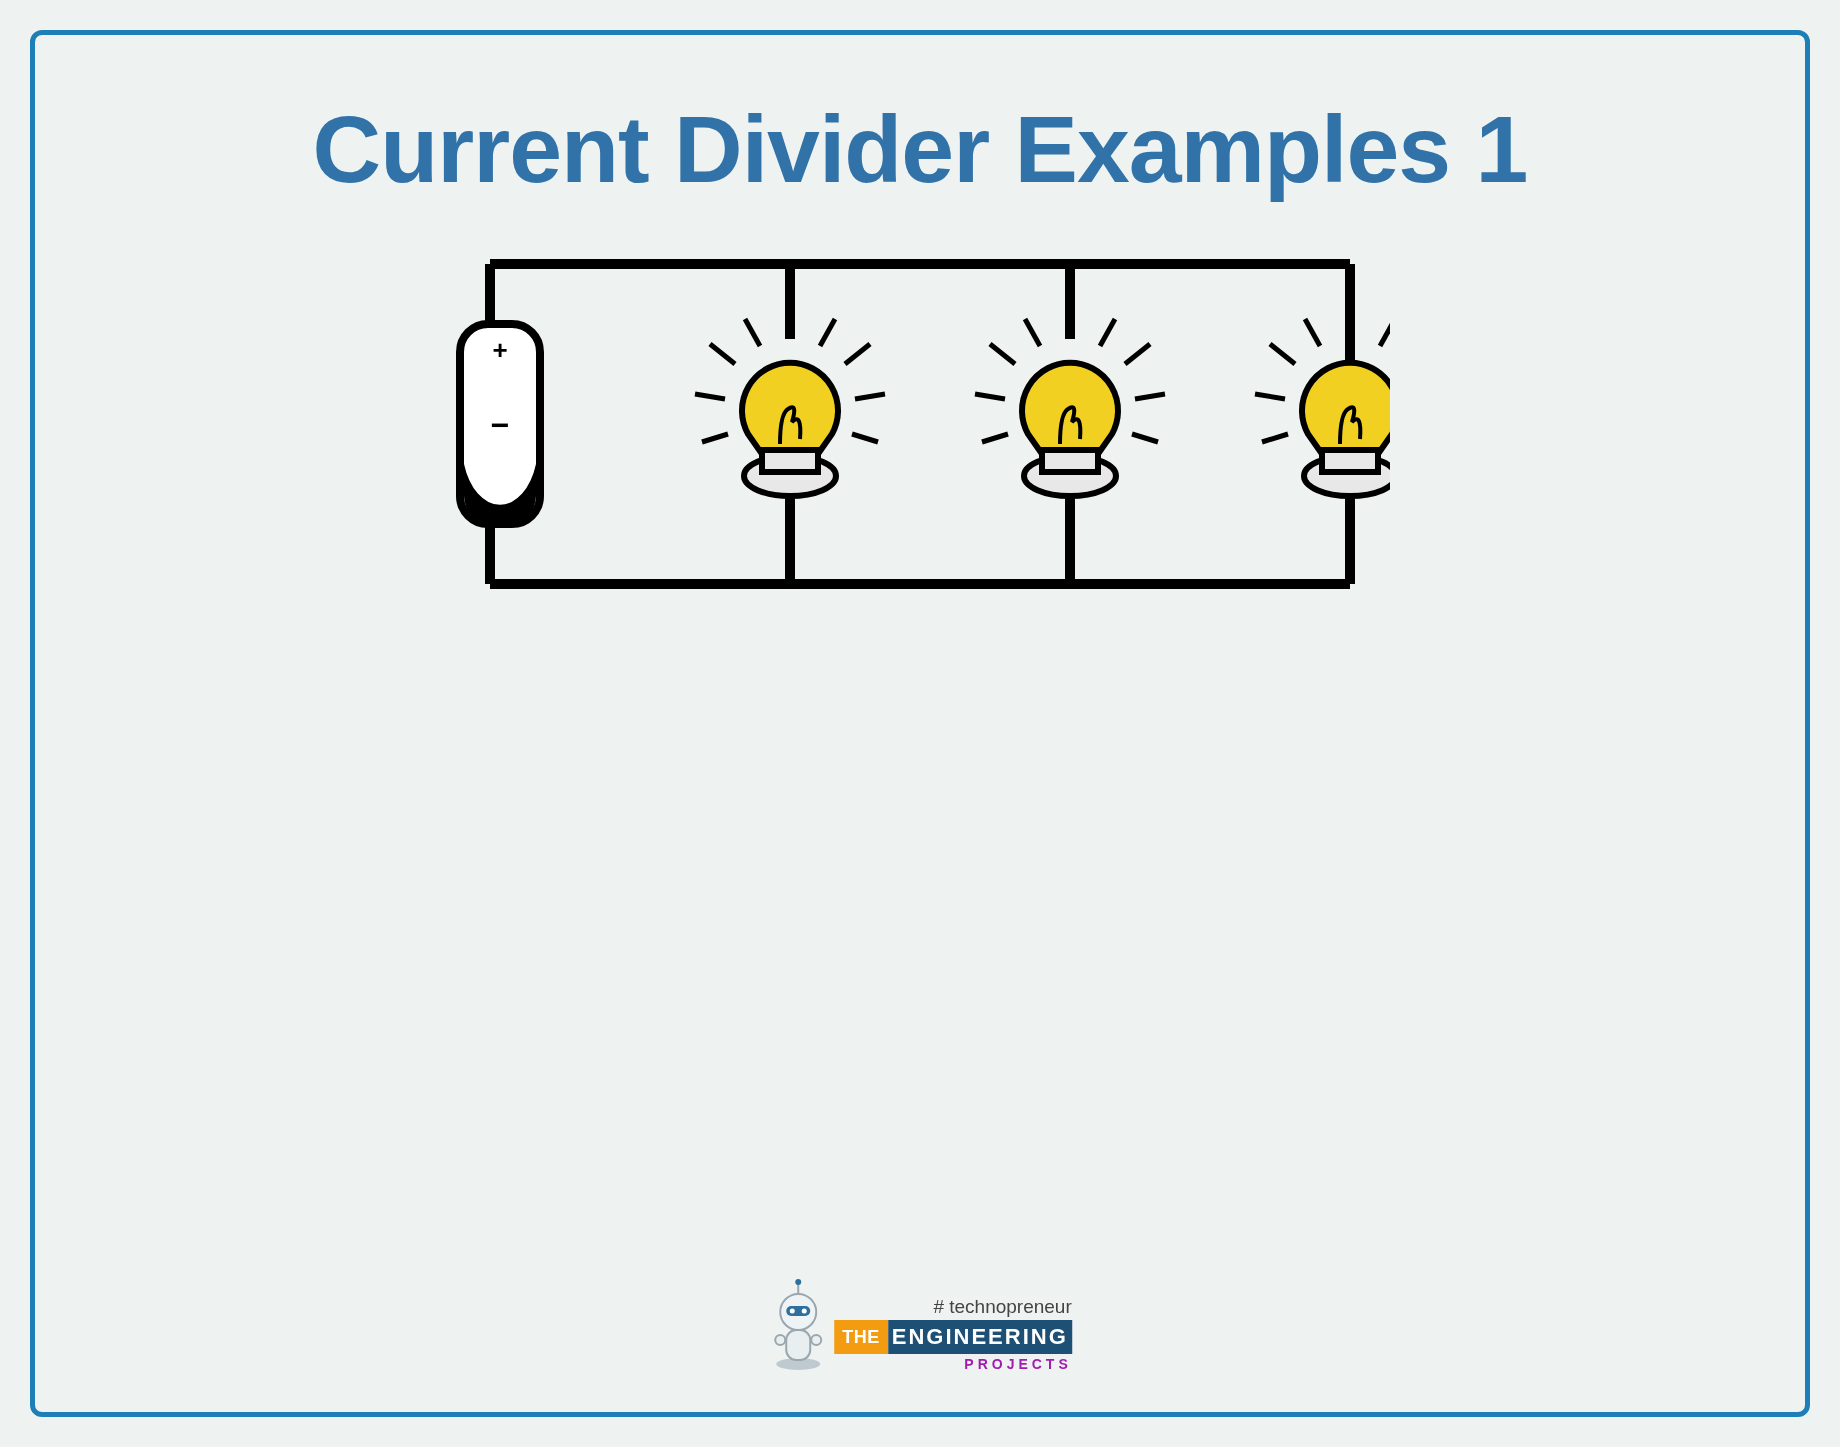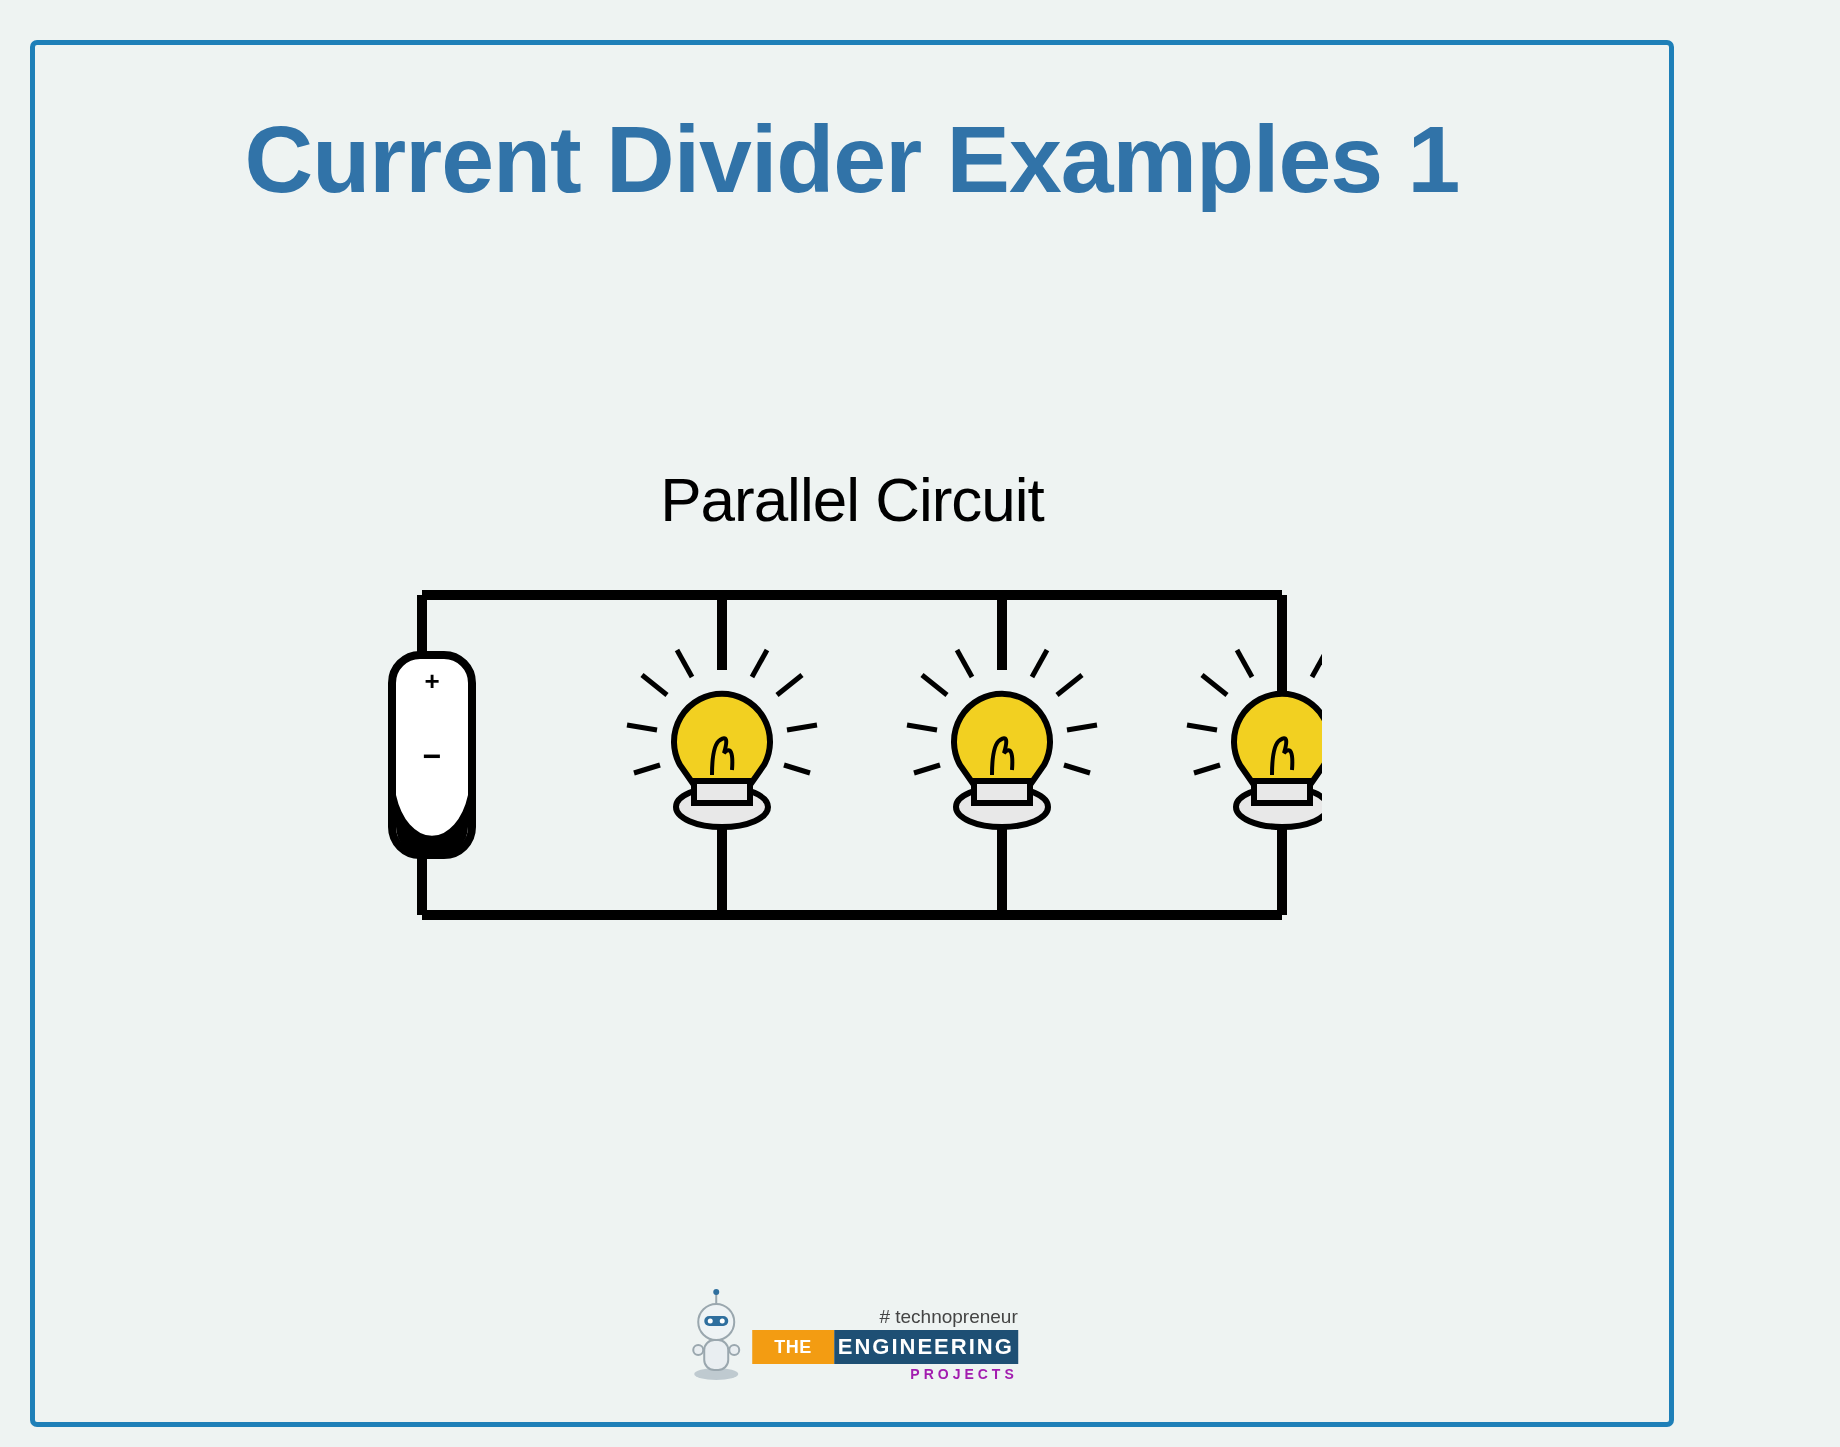--- a/index.html
+++ b/index.html
@@ -6,25 +6,25 @@
   body {
     width: 1840px;
     height: 1447px;
     background: #eef3f2;
     font-family: "Segoe UI", Arial, sans-serif;
     position: relative;
   }
   .card {
     position: absolute;
     left: 30px;
-    top: 40px;
-    width: 1644px;
+    top: 30px;
+    width: 1780px;
     height: 1387px;
     border: 5px solid #1e7fb8;
-    border-radius: 7px;
+    border-radius: 12px;
     background: #eef3f2;
   }
   .title {
     text-align: center;
     font-size: 95px;
     font-weight: 800;
     color: #3173a8;
     margin-top: 60px;
     letter-spacing: -1px;
   }
@@ -62,21 +62,21 @@
     text-align: right;
     margin-bottom: 2px;
     font-weight: 500;
   }
   .logo-row { display:flex; align-items: stretch; }
   .the-box {
     background:#f39c12;
     color:#fff;
     font-weight:800;
     font-size:18px;
-    padding: 6px 22px;
+    padding: 6px 8px;
     letter-spacing:0.5px;
     display:flex;
     align-items:center;
   }
   .eng-box {
     background:#1e4f74;
     color:#fff;
     font-weight:800;
     font-size:22px;
     padding: 4px 4px;
@@ -93,21 +93,20 @@
     margin-top:2px;
   }
 </style>
 </head>
 <body>
 
 <div class="card">
 
   <h1 class="title">Current Divider Examples 1</h1>
 
-  <h2 class="subtitle">Parallel Circuit</h2>
 
   <div class="circuit-wrap">
     <svg class="circuit" viewBox="0 0 940 400">
 
       <g stroke="#000" stroke-width="10" fill="none">
         <line x1="40" y1="40" x2="900" y2="40"></line>
         <line x1="40" y1="360" x2="900" y2="360"></line>
         <line x1="40" y1="40" x2="40" y2="100"></line>
         <line x1="40" y1="300" x2="40" y2="360"></line>
         <line x1="900" y1="40" x2="900" y2="360"></line>

